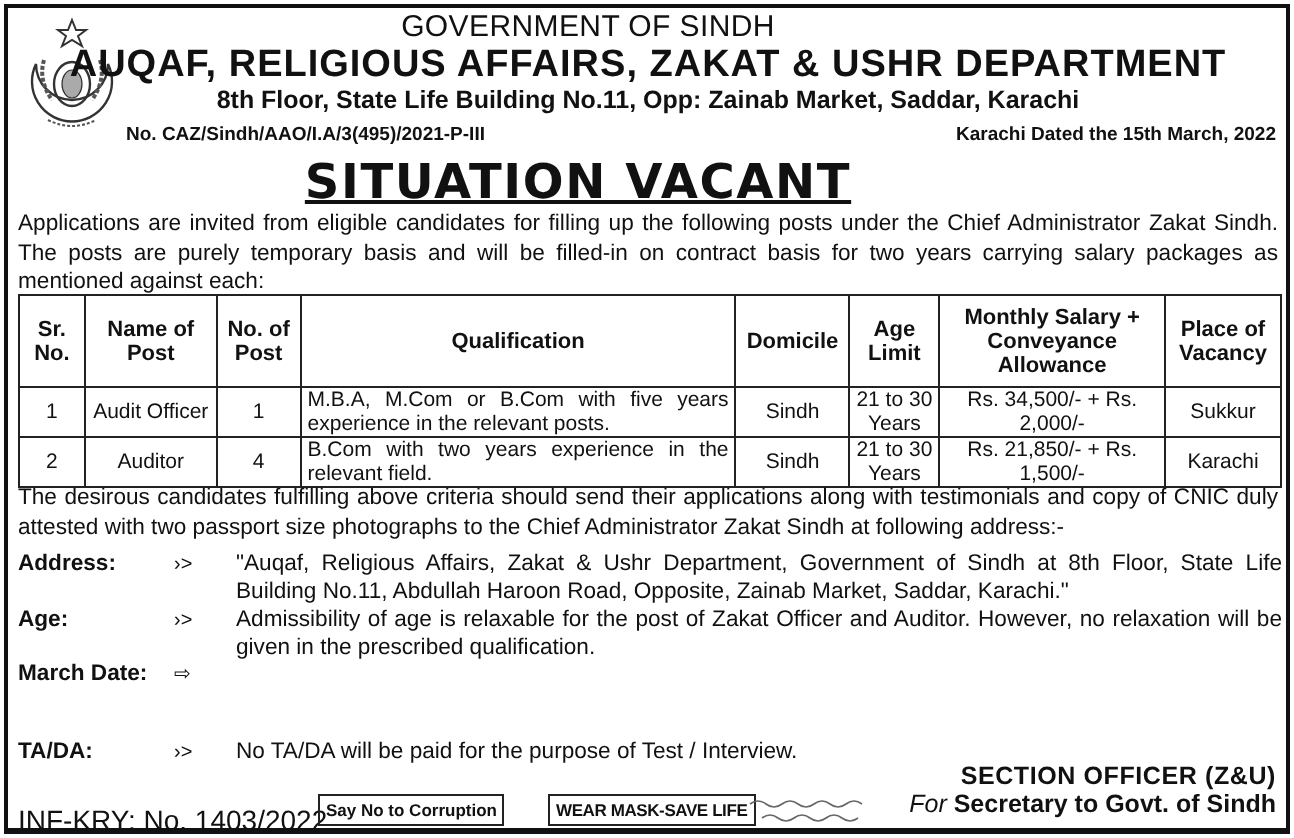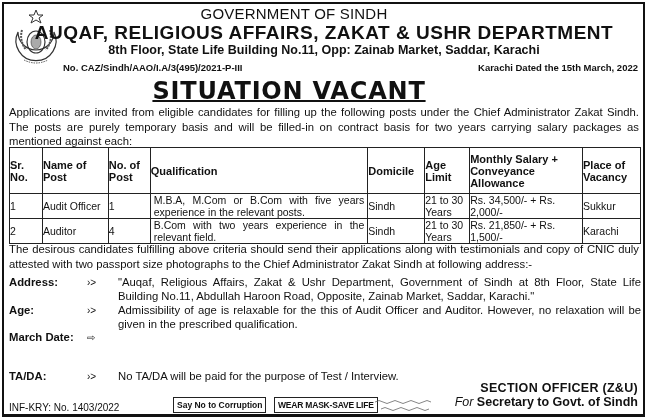--- a/index.html
+++ b/index.html
@@ -24,38 +24,38 @@
   }
   .para {
     position: absolute; left: 9px; width: 630px; font-size: 11.3px; line-height: 14.5px;
     text-align: justify;
   }
   .intro { top: 105px; }
   table.posts {
     position: absolute; left: 9px; top: 147px; width: 632px; border-collapse: collapse;
     font-size: 10.5px;
   }
-  table.posts th, table.posts td { border: 1px solid #222; text-align: left; vertical-align: middle; line-height: 12px; }
+  table.posts th, table.posts td { border: 1px solid #222; text-align: center; vertical-align: middle; line-height: 12px; }
   table.posts th { font-weight: bold; height: 46px; font-size: 11px; }
   table.posts td { height: 23px; }
   table.posts td.q { text-align: justify; padding: 0 3px; text-align-last: left; }
   .desirous { top: 242px; }
   .item { position: absolute; left: 9px; width: 632px; font-size: 11.3px; line-height: 13.5px; }
   .item .lbl { position: absolute; left: 0; top: 0; font-weight: bold; }
   .item .arr { position: absolute; left: 78px; top: 0; font-size: 10px; }
   .item .txt { margin-left: 109px; text-align: justify; display: block; }
   .signoff1 { position: absolute; right: 9px; top: 381px; font-size: 12.5px; font-weight: bold; letter-spacing: 0.3px; }
   .signoff2 { position: absolute; right: 9px; top: 395px; font-size: 12.5px; font-weight: bold; }
   .signoff2 i { font-weight: normal; }
-  .inf { position: absolute; left: 9px; top: 402px; font-size: 10px; }
+  .inf { position: absolute; left: 9px; top: 402px; font-size: 14px; }
   .badge {
     position: absolute; top: 397px; height: 16px; border: 1.5px solid #222; font-size: 8.5px; font-weight: bold;
     padding: 2px 3px 0 3px; line-height: 11px; white-space: nowrap;
   }
-  .b1 { left: 173px; }
+  .b1 { left: 159px; }
   .b2 { left: 274px; font-family: "Liberation Sans", sans-serif; letter-spacing: -0.2px; }
   .urdu { position: absolute; left: 373px; top: 398px; width: 88px; height: 14px; }
 </style>
 </head>
 <body>
 
 <div class="frame"></div>
 
 <svg class="logo" viewBox="0 0 52 62">
   <polygon points="26,2 28,7 33,7 29,10 31,15 26,12 21,15 23,10 19,7 24,7" fill="none" stroke="#333" stroke-width="1"></polygon>
@@ -126,21 +126,21 @@
 <div class="para desirous">The desirous candidates fulfilling above criteria should send their applications along with testimonials and copy of CNIC duly attested with two passport size photographs to the Chief Administrator Zakat Sindh at following address:-</div>
 
 <div class="item" style="top:276px">
   <span class="lbl">Address:</span>
   <span class="arr">›&gt;</span>
   <span class="txt">"Auqaf, Religious Affairs, Zakat &amp; Ushr Department, Government of Sindh at 8th Floor, State Life Building No.11, Abdullah Haroon Road, Opposite, Zainab Market, Saddar, Karachi."</span>
 </div>
 <div class="item" style="top:304px">
   <span class="lbl">Age:</span>
   <span class="arr">›&gt;</span>
-  <span class="txt">Admissibility of age is relaxable for the this of Audit Officer and Auditor. However, no relaxation will be given in the prescribed qualification.</span>
+  <span class="txt">Admissibility of age is relaxable for the post of Zakat Officer and Auditor. However, no relaxation will be given in the prescribed qualification.</span>
 </div>
 <div class="item" style="top:331px">
   <span class="lbl">March Date:</span>
   <span class="arr">⇨</span>
 </div>
 <div class="item" style="top:370px">
   <span class="lbl">TA/DA:</span>
   <span class="arr">›&gt;</span>
   <span class="txt">No TA/DA will be paid for the purpose of Test / Interview.</span>
 </div>

